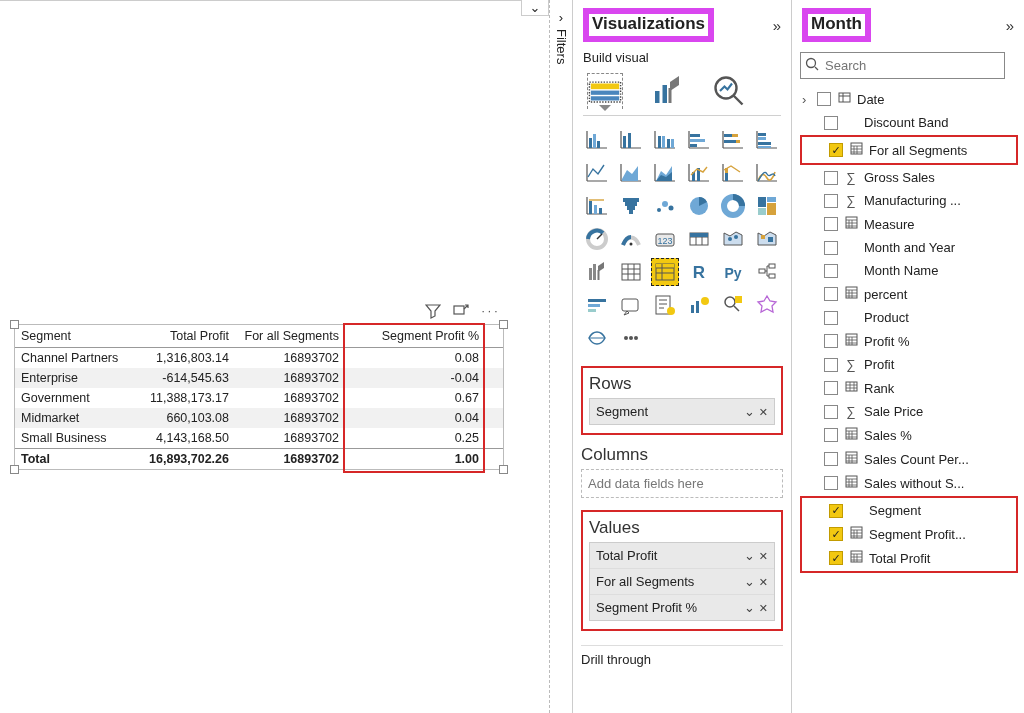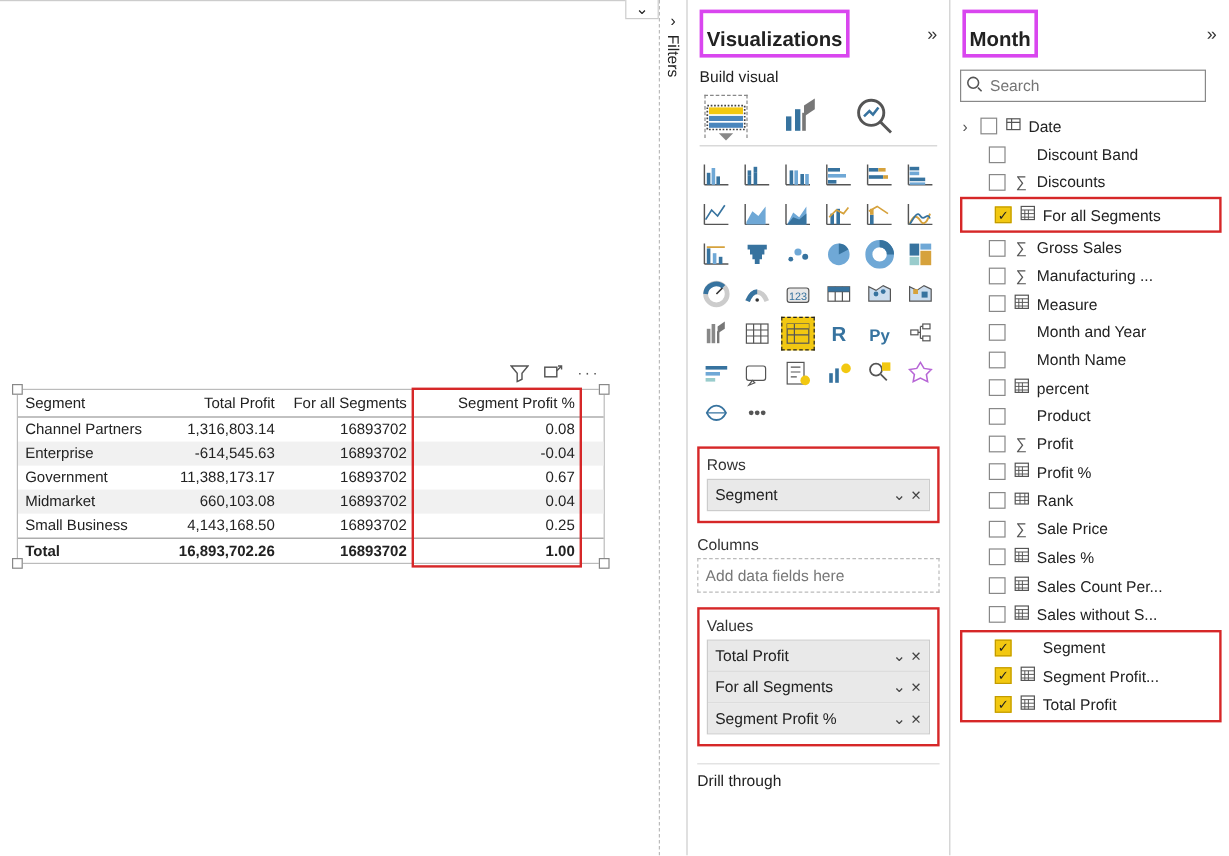--- a/index.html
+++ b/index.html
@@ -6,34 +6,34 @@
   body { margin: 0; background: #fff; font-size: 13px; color: #222; }
   .app { display: flex; width: 1024px; height: 713px; position: relative; }
   .canvas { flex: 1; position: relative; border-top: 1px solid #ccc; }
   .canvas-chevron { position:absolute; top:-3px; right:0; width:28px; height:18px; background:#fff; border:1px solid #ccc; display:flex; align-items:center; justify-content:center;}
   .filters-rail { width:24px; border-left:1px dashed #bbb; border-right:1px solid #ccc; display:flex; flex-direction:column; align-items:center; padding-top:10px; gap:4px; background:#fff;}
   .filters-rail .txt { writing-mode: vertical-rl; }
   .viz-pane { width:219px; border-right:1px solid #ccc; display:flex; flex-direction:column; }
   .fields-pane { width:232px; display:flex; flex-direction:column; }
   .pane-header { display:flex; align-items:center; justify-content:space-between; padding:8px 10px 6px 10px; font-size:17px; font-weight:600; }
   .pane-header .expand { font-size:15px; font-weight:normal; color:#333; padding-left:6px;}
-  .hl { border:3px solid #d946ef; display:inline-block; padding:12px 3px 2px 3px; line-height:1.2;}
+  .hl { border:6px solid #d946ef; display:inline-block; padding:0 3px 2px 3px; line-height:1.2;}
   .build { font-weight:400; padding: 2px 10px 6px 10px; font-size:13px;}
   .mode-tabs { display:flex; gap:26px; padding: 2px 10px 0 14px; align-items:flex-end;}
   .mode-tab { width:36px; height:36px; display:flex; align-items:center; justify-content:center; position:relative;}
   .mode-tab.active { background: linear-gradient(#fff,#fff); border:1px dashed #888; border-bottom:none;}
   .mode-tab.active::after { content:""; position:absolute; bottom:-8px; left:50%; transform:translateX(-50%); border:6px solid transparent; border-top-color:#888;}
   .tab-row-under { border-bottom:1px solid #d0d0d0; margin:6px 10px 6px 10px;}
   .viz-grid { padding: 4px 10px 6px 10px; display:grid; grid-template-columns: repeat(6, 28px); grid-auto-rows: 28px; gap:5px 6px;}
   .viz-icon { width:28px; height:28px; display:flex; align-items:center; justify-content:center; }
   .viz-icon svg { width:24px; height:24px; }
   .viz-icon.selected { background:#f2c811; border:1px dashed #222; }
   .section-block { margin: 8px 8px 4px 8px; }
   .hl-block { border:2px solid #d62728; padding:6px 6px 8px 6px;}
-  .sec-label { font-size:13px; color:#333; margin-bottom:4px; }
+  .sec-label { font-size:17px; color:#333; margin-bottom:4px; }
   .well { border:1px solid #ccc; padding:0; margin-top:2px;}
   .well-item { background:#e9e9e9; padding:5px 6px; display:flex; align-items:center; justify-content:space-between; border-bottom:1px solid #ddd;}
   .well-item:last-child { border-bottom:none;}
   .well-item .ctrl { display:flex; gap:4px; color:#444;}
   .well-placeholder { color:#777; padding:6px 6px;}
   .columns-block { margin: 6px 8px 4px 8px;}
   .columns-block .well { border:1px dashed #bbb;}
   .drill { margin:10px 8px 0 8px; border-top:1px solid #ddd; padding-top:6px;}
   
   .search { margin:4px 19px 8px 8px; position:relative;}
@@ -524,25 +524,20 @@
               <rect x="1" y="2" width="11" height="9" fill="none" stroke="#555"></rect>
               <path d="M1 5h11M5 2v9" stroke="#555"></path>
             </svg></span>
           <span>Date</span>
         </div>
         <div class="field-item" style="padding-left:26px">
           <span class="cb"></span>
           <span class="fi-icon"></span>
           <span>Discount Band</span>
         </div>
-        <div class="field-item" style="padding-left:26px">
-          <span class="cb"></span>
-          <span class="fi-icon sigma"></span>
-          <span>Discounts</span>
-        </div>
         <div class="hl-field">
           <div class="field-item" style="padding-left:26px">
             <span class="cb checked"></span>
             <span class="fi-icon"><svg width="13" height="13" viewBox="0 0 13 13">
                 <rect x="1" y="1" width="11" height="11" fill="none" stroke="#555"></rect>
                 <path d="M1 4h11M4 4v8M7 4v8M1 7h11M1 10h11" stroke="#555" stroke-width="0.8"></path>
               </svg></span>
             <span>For all Segments</span>
           </div>
         </div>
@@ -582,30 +577,30 @@
             </svg></span>
           <span>percent</span>
         </div>
         <div class="field-item" style="padding-left:26px">
           <span class="cb"></span>
           <span class="fi-icon"></span>
           <span>Product</span>
         </div>
         <div class="field-item" style="padding-left:26px">
           <span class="cb"></span>
+          <span class="fi-icon"><svg width="13" height="13" viewBox="0 0 13 13">
+              <rect x="1" y="1" width="11" height="11" fill="none" stroke="#555"></rect>
+              <path d="M1 4h11M4 4v8M7 4v8M1 7h11M1 10h11" stroke="#555" stroke-width="0.8"></path>
+            </svg></span>
+          <span>Profit %</span>
+        </div>
+        <div class="field-item" style="padding-left:26px">
+          <span class="cb"></span>
           <span class="fi-icon sigma"></span>
           <span>Profit</span>
-        </div>
-        <div class="field-item" style="padding-left:26px">
-          <span class="cb"></span>
-          <span class="fi-icon"><svg width="13" height="13" viewBox="0 0 13 13">
-              <rect x="1" y="1" width="11" height="11" fill="none" stroke="#555"></rect>
-              <path d="M1 4h11M4 4v8M7 4v8M1 7h11M1 10h11" stroke="#555" stroke-width="0.8"></path>
-            </svg></span>
-          <span>Profit %</span>
         </div>
         <div class="field-item" style="padding-left:26px">
           <span class="cb"></span>
           <span class="fi-icon"><svg width="13" height="13" viewBox="0 0 13 13">
               <rect x="1" y="2" width="11" height="9" fill="none" stroke="#555"></rect>
               <path d="M1 5h11M1 8h11M5 2v9M9 2v9" stroke="#555" stroke-width="0.8"></path>
             </svg></span>
           <span>Rank</span>
         </div>
         <div class="field-item" style="padding-left:26px">

